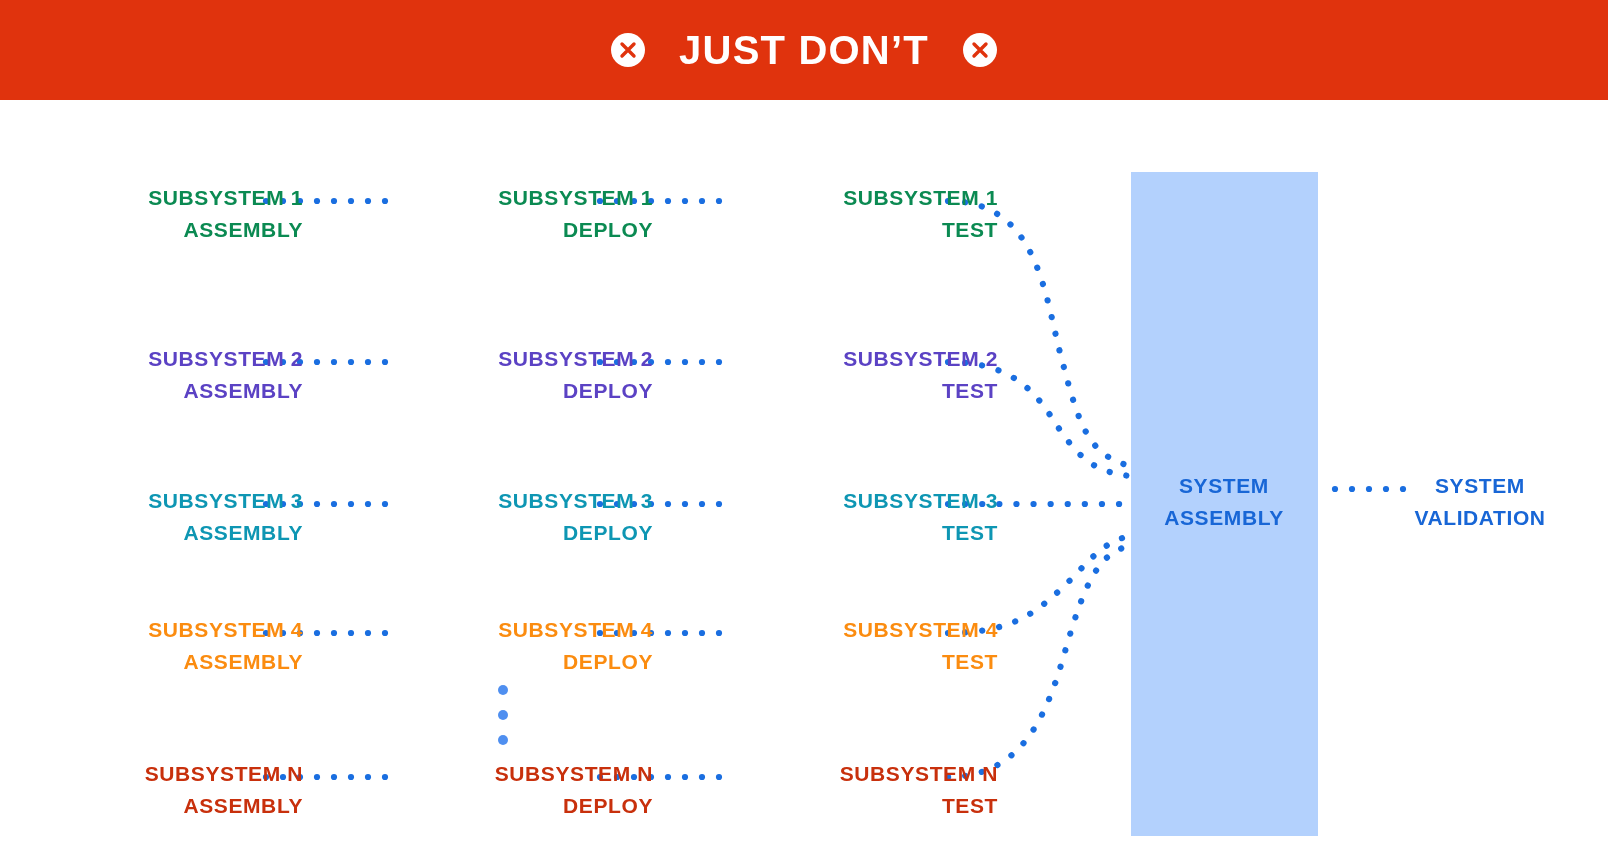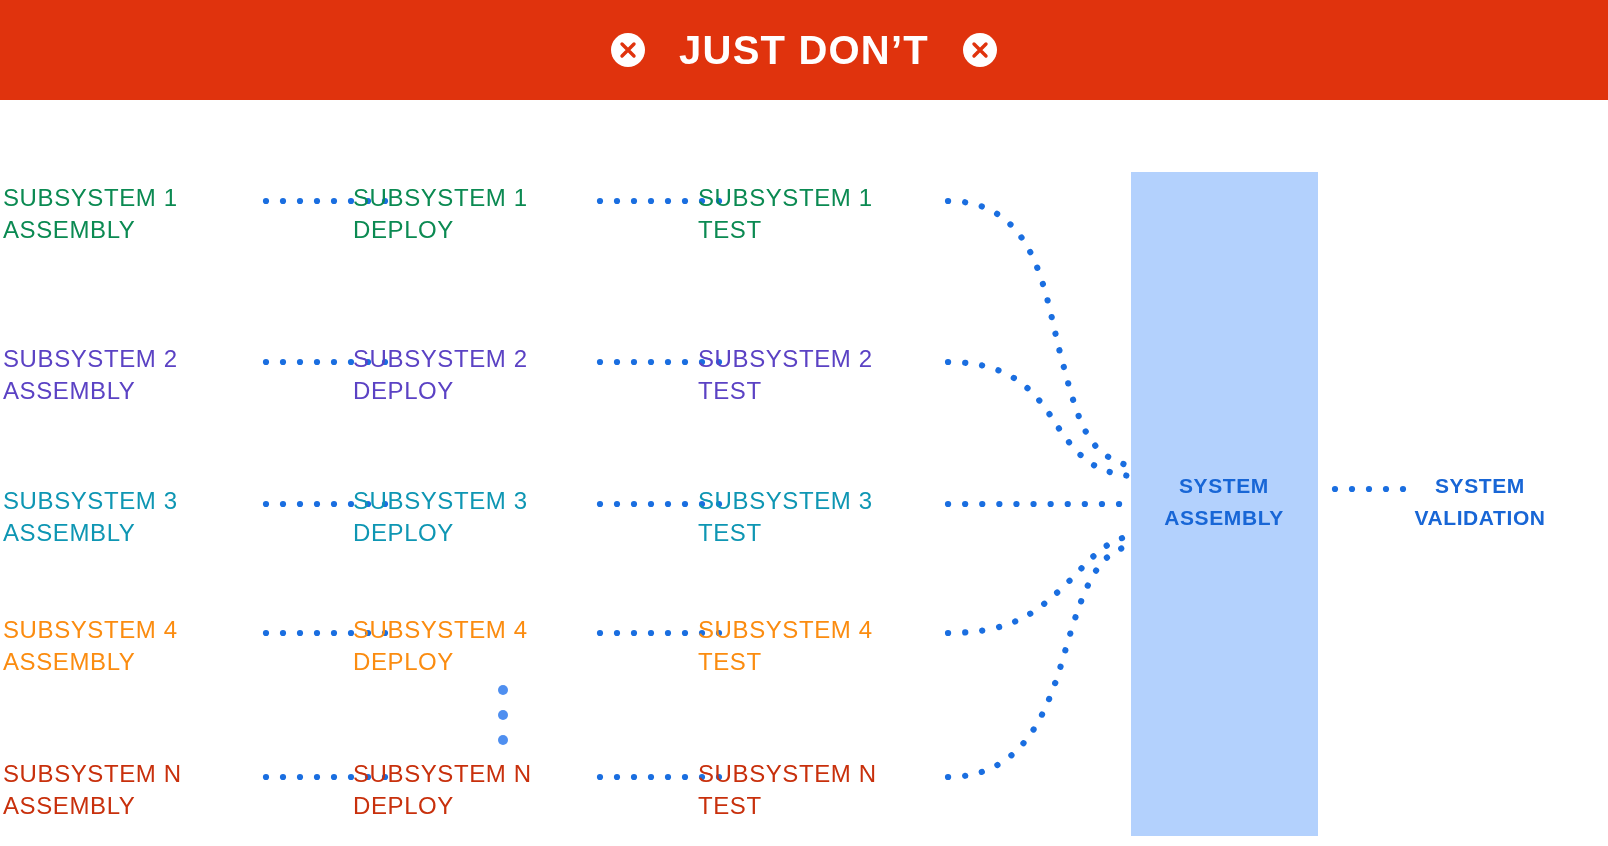--- a/index.html
+++ b/index.html
@@ -58,23 +58,23 @@
     position: absolute;
     left: 0;
     top: 0;
     width: 1608px;
     height: 746px;
   }
 
   
   .node {
     position: absolute;
-    text-align: left;
-    font-size: 24px;
-    font-weight: normal;
+    text-align: right;
+    font-size: 21px;
+    font-weight: bold;
     letter-spacing: 0.6px;
     line-height: 32px;
     white-space: pre-line;
     transform: translate(-50%, -50%);
   }
 
   .sysblock {
     position: absolute;
     background: #b3d1fd;
   }

